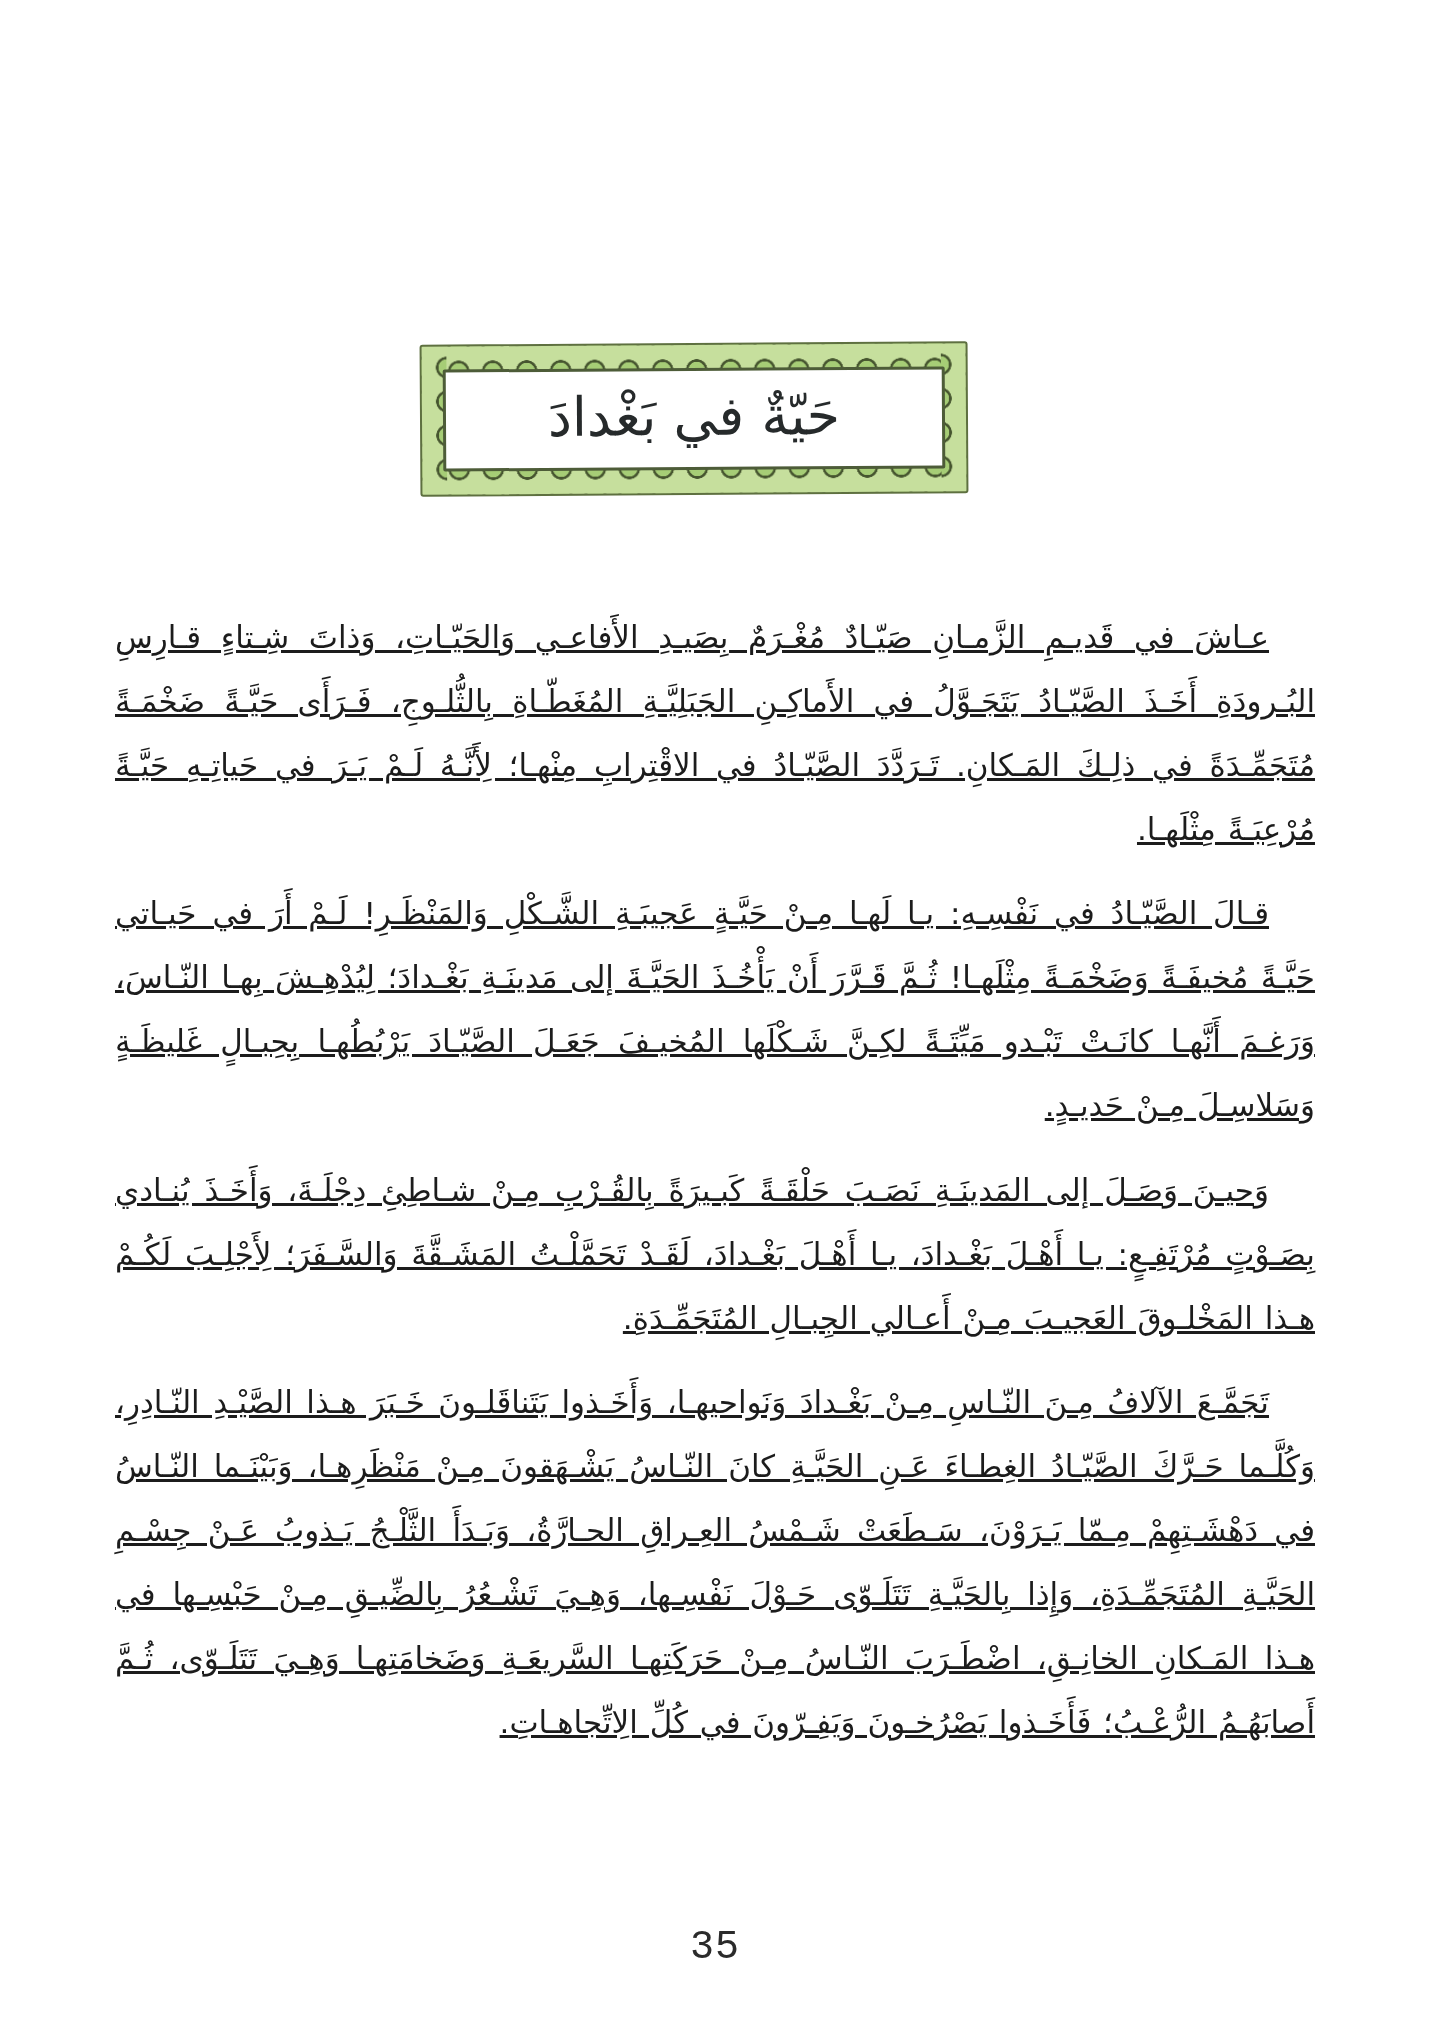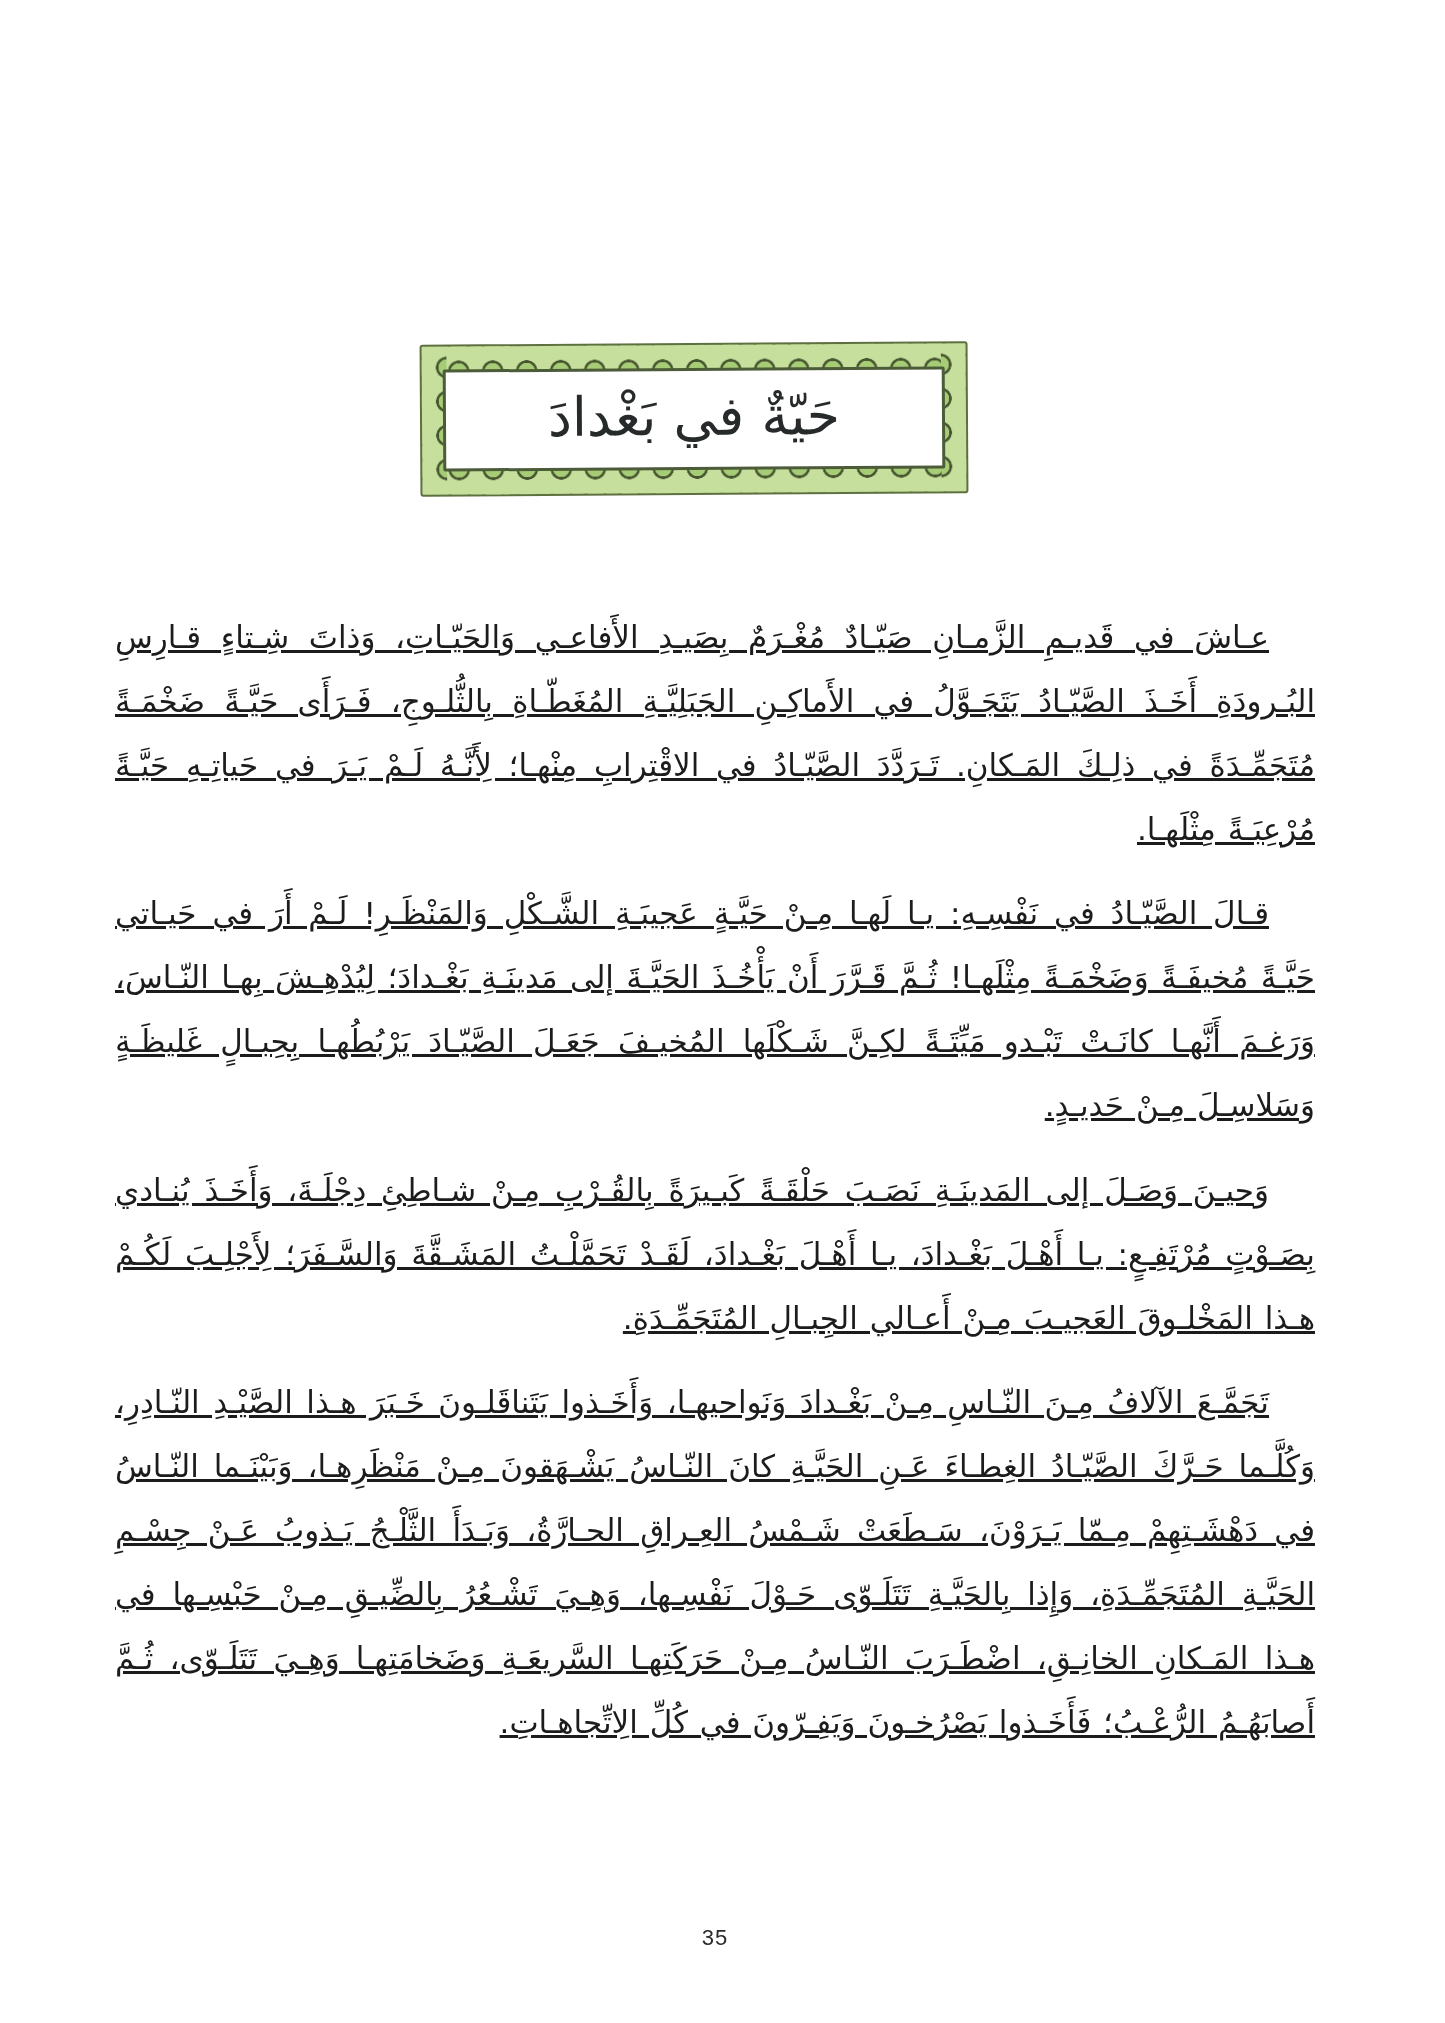--- a/index.html
+++ b/index.html
@@ -103,22 +103,22 @@
 
   
   .footer {
     position: absolute;
     top: 1925px;
     left: 0;
     width: 100%;
     text-align: center;
   }
   .page-number {
-    font-family: Liberation Sans, sans-serif;
-    font-size: 22px;
+    font-family: Liberation Mono, monospace;
+    font-size: 40px;
     color: #2b2b2b;
     letter-spacing: 1px;
     text-align: center;
   }
 </style>
 </head>
 <body>
 
 <div class="page" lang="ar">
 

